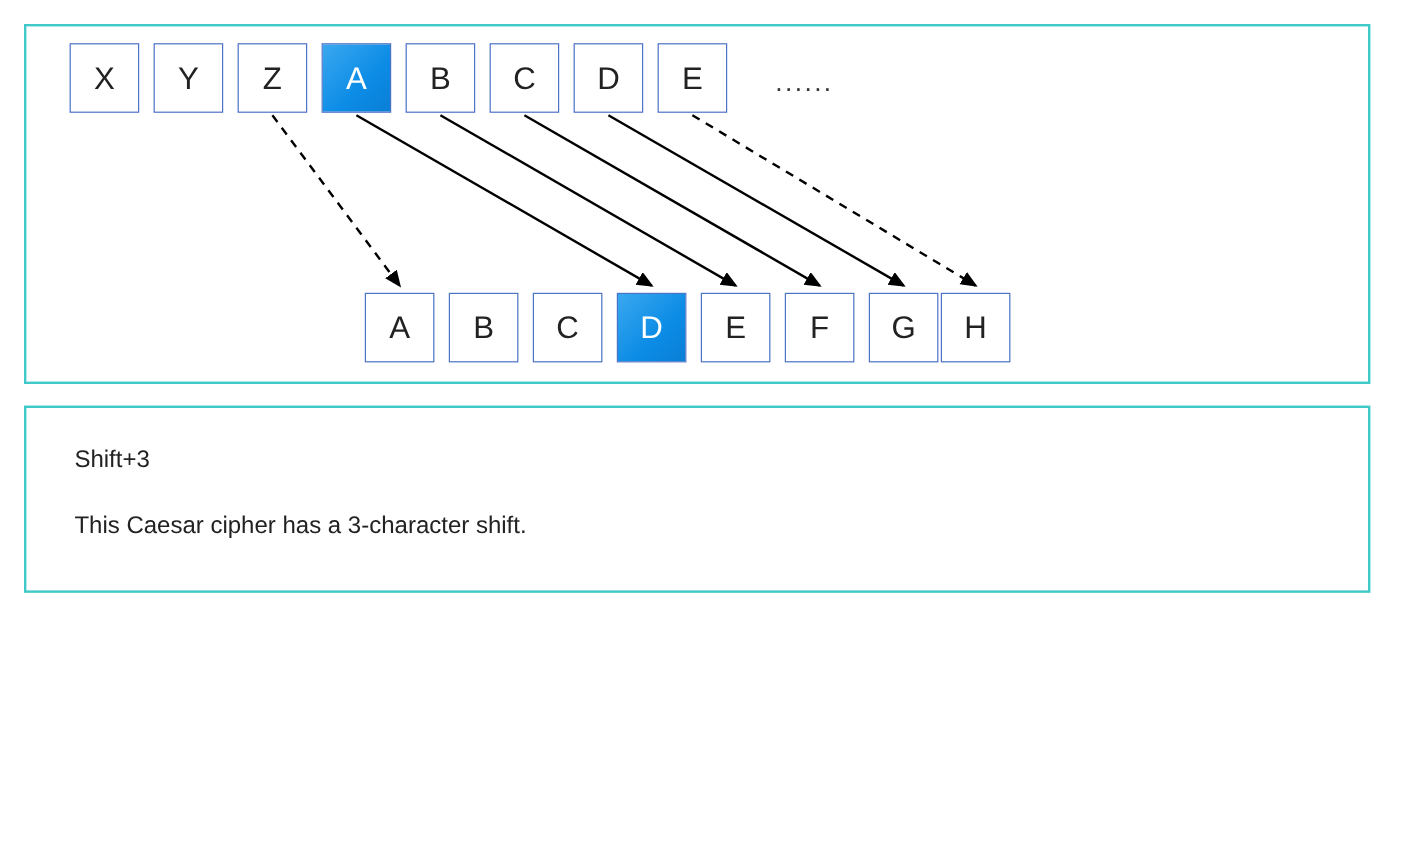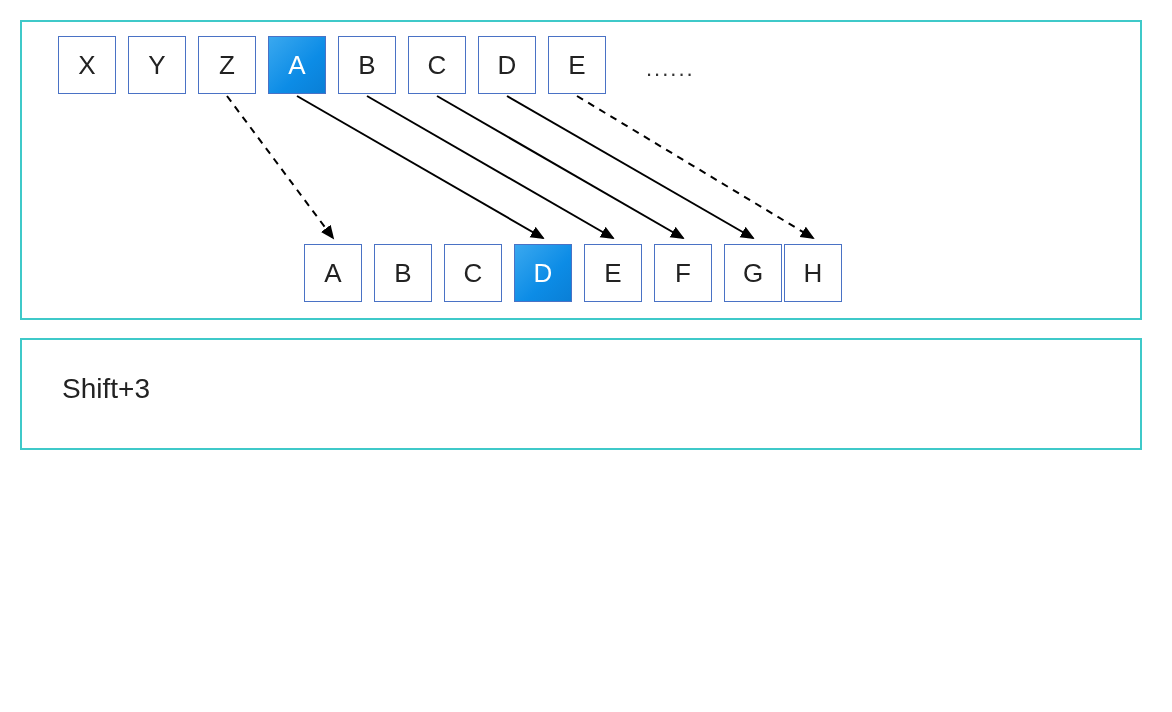--- a/index.html
+++ b/index.html
@@ -16,21 +16,21 @@
     background: #fff;
   }
   #diagram-panel {
     width: 1122px;
     height: 300px;
     margin-bottom: 18px;
   }
   #text-panel {
     width: 1122px;
     padding: 30px 40px 40px 40px;
-    font-size: 28px;
+    font-size: 20px;
     line-height: 1.35;
     color: #222;
   }
   #text-panel p { margin: 0 0 28px 0; }
   #text-panel p:last-child { margin-bottom: 0; }
 
   .cell {
     position: absolute;
     width: 58px;
     height: 58px;
@@ -92,13 +92,14 @@
     <div class="cell" style="left: 422px; top: 222px;">C</div>
     <div class="cell highlight" style="left: 492px; top: 222px;">D</div>
     <div class="cell" style="left: 562px; top: 222px;">E</div>
     <div class="cell" style="left: 632px; top: 222px;">F</div>
     <div class="cell" style="left: 702px; top: 222px;">G</div>
     <div class="cell" style="left: 762px; top: 222px;">H</div>
   </div>
 
 <div class="panel" id="text-panel">
   <p>Shift+3</p>
+  <p>This Caesar cipher has a 3-character shift.</p>
 </div>
 
 </body></html>

